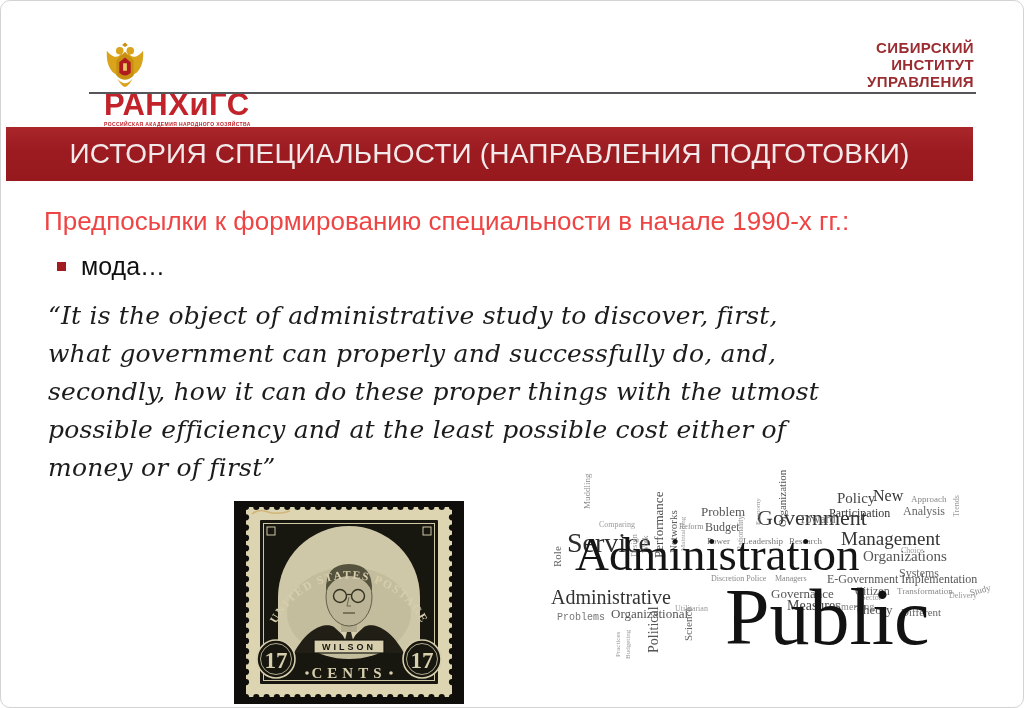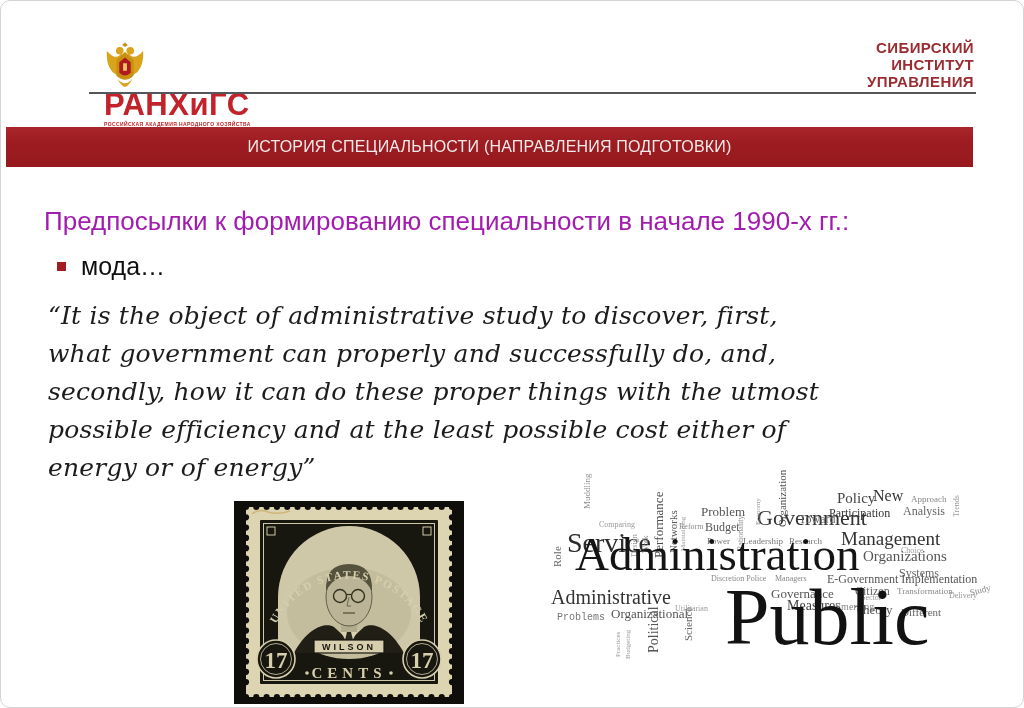--- a/index.html
+++ b/index.html
@@ -9,26 +9,26 @@
          font-family:"Liberation Sans",sans-serif;}
   
   .logo{position:absolute;left:103px;top:40px;display:flex;align-items:flex-start;flex-direction:column;}
   .logo svg{width:42px;height:48px;margin-right:9px;margin-top:1px;}
   .logo-acronym{font-weight:bold;font-size:31px;line-height:30px;color:#c2232b;letter-spacing:.5px;}
   .logo-sub{font-size:5px;line-height:6px;color:#c2232b;font-weight:bold;letter-spacing:.4px;margin-top:1px;}
   .institute{position:absolute;right:49px;top:38px;text-align:right;color:#9b2c31;
              font-weight:bold;font-size:15px;line-height:17px;letter-spacing:.4px;}
   .header-rule{position:absolute;left:88px;top:91px;width:887px;height:2px;background:#55565a;}
   
-  .banner{position:absolute;left:5px;top:126px;width:967px;height:40px;
+  .banner{position:absolute;left:5px;top:126px;width:967px;height:54px;
           background:linear-gradient(180deg,#aa262b 0%,#9b1b20 45%,#97191e 100%);
           display:flex;align-items:center;justify-content:center;
-          color:#f2eaea;font-size:16px;letter-spacing:.2px;}
-  
-  .lead{position:absolute;left:43px;top:205px;font-size:26px;color:#a21caf;white-space:nowrap;}
+          color:#f2eaea;font-size:28px;letter-spacing:.2px;}
+  
+  .lead{position:absolute;left:43px;top:205px;font-size:26px;color:#ef4444;white-space:nowrap;}
   .bullet-row{position:absolute;left:56px;top:251px;display:flex;align-items:center;}
   .bullet-marker{width:9px;height:9px;background:#a31c22;margin-right:15px;flex:0 0 auto;}
   .bullet-text{font-size:25px;color:#101010;}
   .quote{position:absolute;left:47px;top:296px;font-family:"DejaVu Serif",serif;
          font-style:italic;font-size:25px;line-height:38px;color:#1c1c1c;letter-spacing:.2px;}
   .quote-line{white-space:nowrap;}
   
   .stamp{position:absolute;left:233px;top:500px;width:230px;height:203px;}
   .cloud{position:absolute;left:548px;top:460px;width:476px;height:207px;
          font-family:"Liberation Serif",serif;}
@@ -76,21 +76,21 @@
   <div class="bullet-row">
     <span class="bullet-marker"></span>
     <span class="bullet-text">мода…</span>
   </div>
 
   <div class="quote">
     <div class="quote-line">“It is the object of administrative study to discover, first,</div>
     <div class="quote-line">what government can properly and successfully do, and,</div>
     <div class="quote-line">secondly, how it can do these proper things with the utmost</div>
     <div class="quote-line">possible efficiency and at the least possible cost either of</div>
-    <div class="quote-line">energy or of energy”</div>
+    <div class="quote-line">money or of first”</div>
   </div>
 
   <svg class="stamp" viewBox="0 0 230 203" aria-hidden="true">
     <rect x="0" y="0" width="230" height="203" fill="#0f0e0b"></rect>
     <rect x="12" y="6" width="206" height="190" fill="#ddd5b2"></rect>
     <g id="perfs">
         <circle cx="12" cy="6" r="3.1" fill="#0f0e0b"></circle>
         <circle cx="12" cy="196" r="3.1" fill="#0f0e0b"></circle>
         <circle cx="22.3" cy="6" r="3.1" fill="#0f0e0b"></circle>
         <circle cx="22.3" cy="196" r="3.1" fill="#0f0e0b"></circle>

